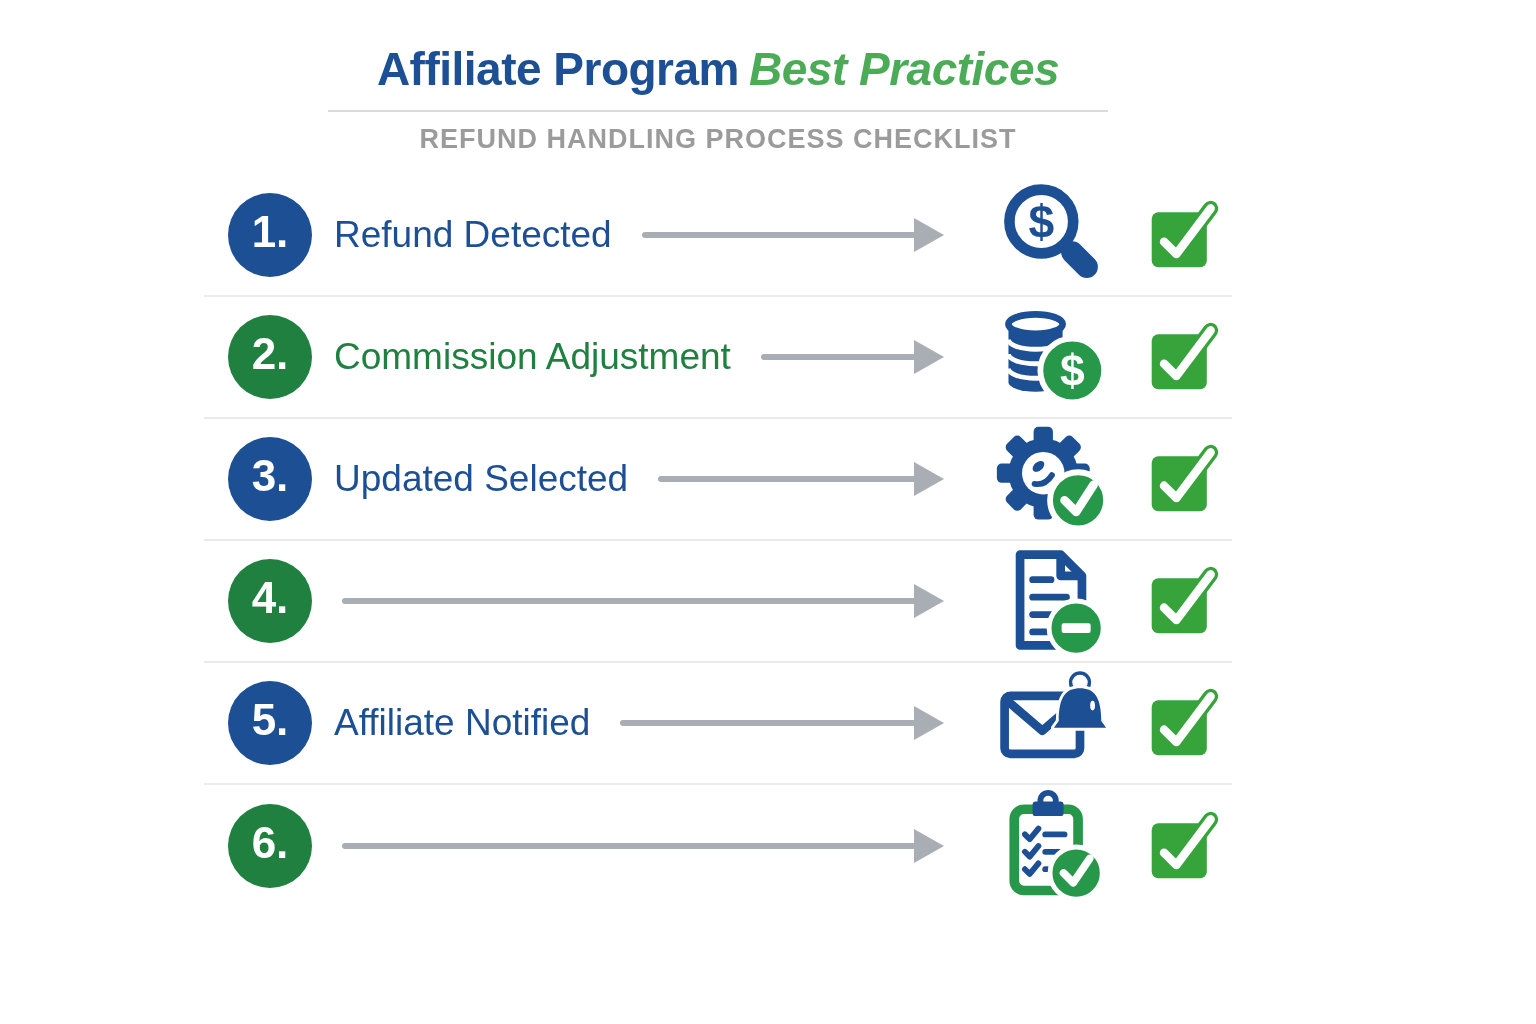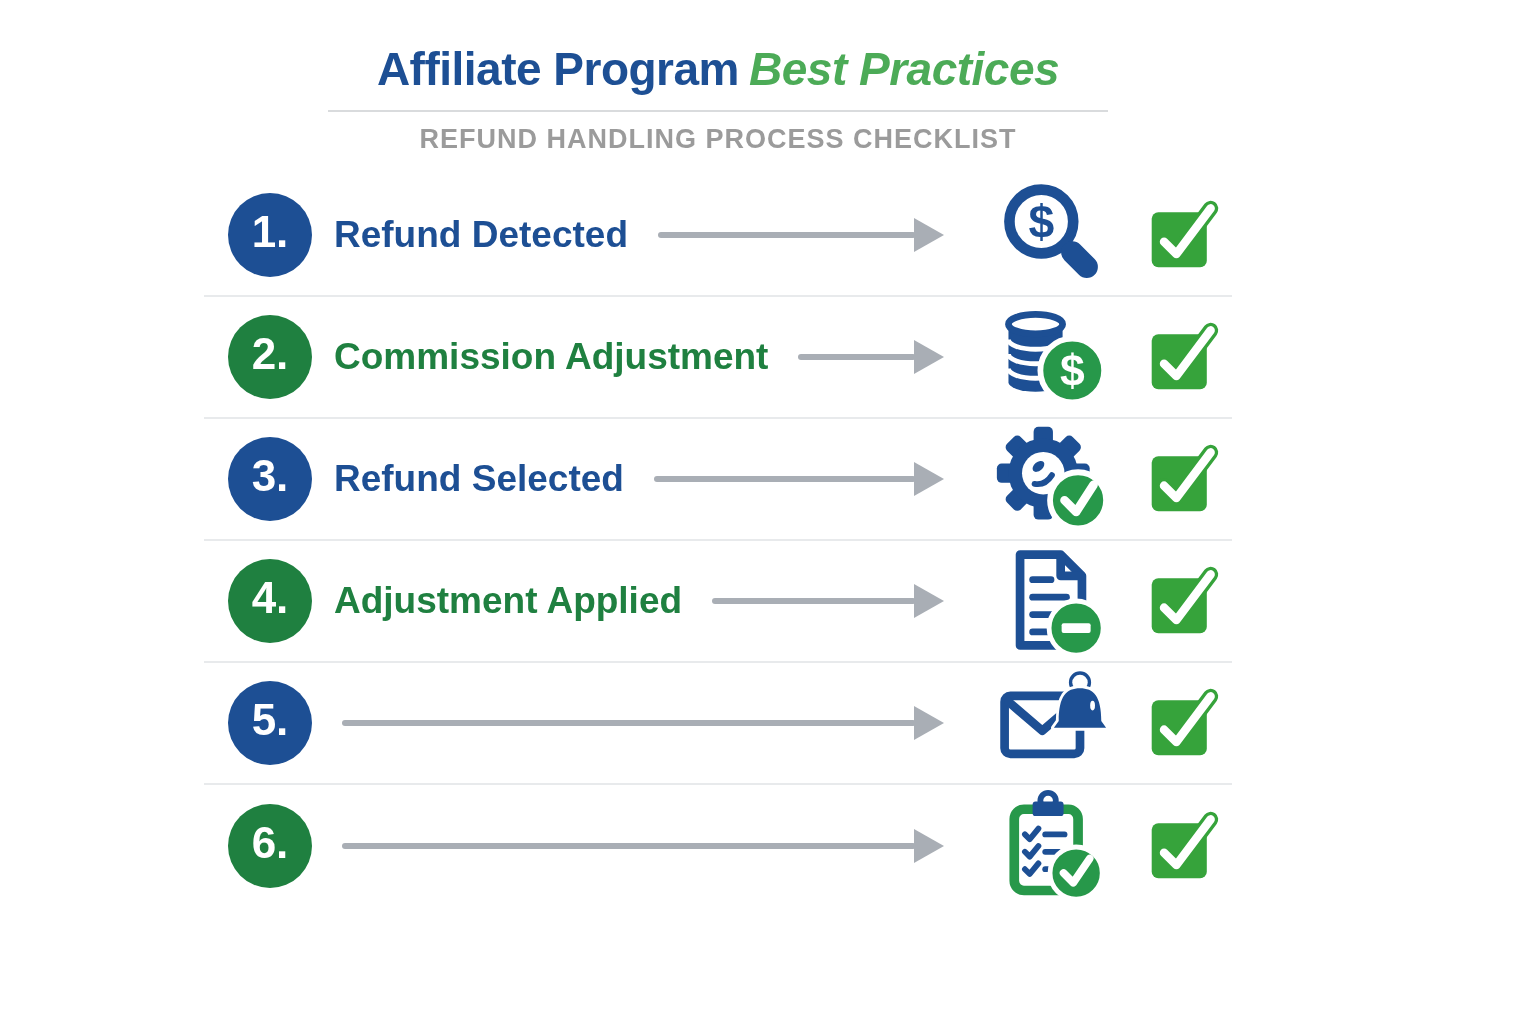--- a/index.html
+++ b/index.html
@@ -18,21 +18,21 @@
   .steps { width:1028px; margin:20px auto 0 auto; }
   .step-row { height:122px; display:flex; align-items:center; border-bottom:2px solid #e8eaec; }
   .step-row:last-child { border-bottom:none; }
 
   .num-circle { flex:0 0 auto; width:84px; height:84px; border-radius:50%;
                 display:flex; align-items:center; justify-content:center;
                 color:#fff; font-weight:bold; font-size:44px; margin-left:24px; padding-bottom:6px; }
   .blue .num-circle { background:#1d4f94; }
   .green .num-circle { background:#1f8040; }
 
-  .step-label { margin-left:22px; font-size:37px; font-weight:bold; white-space:nowrap; }
+  .step-label { margin-left:22px; font-size:37px; font-weight:normal; white-space:nowrap; }
   .blue .step-label { color:#1d4f94; }
   .green .step-label { color:#1f8040; }
 
   .arrow { flex:1 1 auto; display:flex; align-items:center; margin:0 22px 0 30px; min-width:60px; }
   .arrow-line { flex:1; height:6px; background:#a9aeb5; border-radius:3px; }
   .arrow-head { width:0; height:0; border-left:30px solid #a9aeb5;
                 border-top:17px solid transparent; border-bottom:17px solid transparent; margin-left:-2px; }
 
   .icon-cell { flex:0 0 170px; display:flex; align-items:center; justify-content:center; }
   .check-cell { flex:0 0 96px; display:flex; align-items:center; justify-content:center; }
@@ -101,21 +101,21 @@
         <svg class="checkbox-svg" viewBox="0 0 80 80">
           <rect x="6" y="16" width="58" height="58" rx="7" fill="#36a33b"></rect>
           <polyline points="19,47 32,60 68,12" fill="none" stroke="#36a33b" stroke-width="16" stroke-linecap="round" stroke-linejoin="round"></polyline>
           <polyline points="19,47 32,60 68,12" fill="none" stroke="#ffffff" stroke-width="9" stroke-linecap="round" stroke-linejoin="round"></polyline>
         </svg>
       </div>
     </div>
 
     <div class="step-row blue">
       <div class="num-circle">3.</div>
-      <div class="step-label">Refund Selected</div>
+      <div class="step-label">Updated Selected</div>
       <div class="arrow">
           <div class="arrow-line"></div>
           <div class="arrow-head"></div>
         </div>
       <div class="icon-cell">
         <svg class="icon-svg" viewBox="0 0 120 120">
           <g transform="translate(52,54)">
             <g fill="#1d4f94">
               <rect x="-10" y="-48" width="20" height="20" rx="5"></rect>
               <rect x="-10" y="-48" width="20" height="20" rx="5" transform="rotate(45)"></rect>
@@ -139,21 +139,20 @@
         <svg class="checkbox-svg" viewBox="0 0 80 80">
           <rect x="6" y="16" width="58" height="58" rx="7" fill="#36a33b"></rect>
           <polyline points="19,47 32,60 68,12" fill="none" stroke="#36a33b" stroke-width="16" stroke-linecap="round" stroke-linejoin="round"></polyline>
           <polyline points="19,47 32,60 68,12" fill="none" stroke="#ffffff" stroke-width="9" stroke-linecap="round" stroke-linejoin="round"></polyline>
         </svg>
       </div>
     </div>
 
     <div class="step-row green">
       <div class="num-circle">4.</div>
-      <div class="step-label">Adjustment Applied</div>
       <div class="arrow">
           <div class="arrow-line"></div>
           <div class="arrow-head"></div>
         </div>
       <div class="icon-cell">
         <svg class="icon-svg" viewBox="0 0 120 120">
           <path d="M28,12 h42 l22,22 v72 h-64 z" fill="#ffffff" stroke="#1d4f94" stroke-width="9" stroke-linejoin="round"></path>
           <path d="M70,12 v22 h22" fill="none" stroke="#1d4f94" stroke-width="9" stroke-linejoin="round"></path>
           <g stroke="#1d4f94" stroke-width="7" stroke-linecap="round">
             <line x1="41" y1="38" x2="60" y2="38"></line>
@@ -169,20 +168,21 @@
         <svg class="checkbox-svg" viewBox="0 0 80 80">
           <rect x="6" y="16" width="58" height="58" rx="7" fill="#36a33b"></rect>
           <polyline points="19,47 32,60 68,12" fill="none" stroke="#36a33b" stroke-width="16" stroke-linecap="round" stroke-linejoin="round"></polyline>
           <polyline points="19,47 32,60 68,12" fill="none" stroke="#ffffff" stroke-width="9" stroke-linecap="round" stroke-linejoin="round"></polyline>
         </svg>
       </div>
     </div>
 
     <div class="step-row blue">
       <div class="num-circle">5.</div>
+      <div class="step-label">Affiliate Notified</div>
       <div class="arrow">
           <div class="arrow-line"></div>
           <div class="arrow-head"></div>
         </div>
       <div class="icon-cell">
         <svg class="icon-svg" viewBox="0 0 120 120">
           <rect x="12" y="32" width="78" height="60" rx="6" fill="#ffffff" stroke="#1d4f94" stroke-width="9"></rect>
           <polyline points="16,38 51,68 86,38" fill="none" stroke="#1d4f94" stroke-width="9" stroke-linecap="round" stroke-linejoin="round"></polyline>
           <circle cx="90" cy="18" r="8" fill="#ffffff" stroke="#1d4f94" stroke-width="7" paint-order="stroke"></circle>
           <path d="M68,58 C68,32 76,24 90,24 C104,24 112,32 112,58 L117,65 L63,65 Z" fill="#1d4f94" stroke="#ffffff" stroke-width="6" stroke-linejoin="round" paint-order="stroke"></path>

